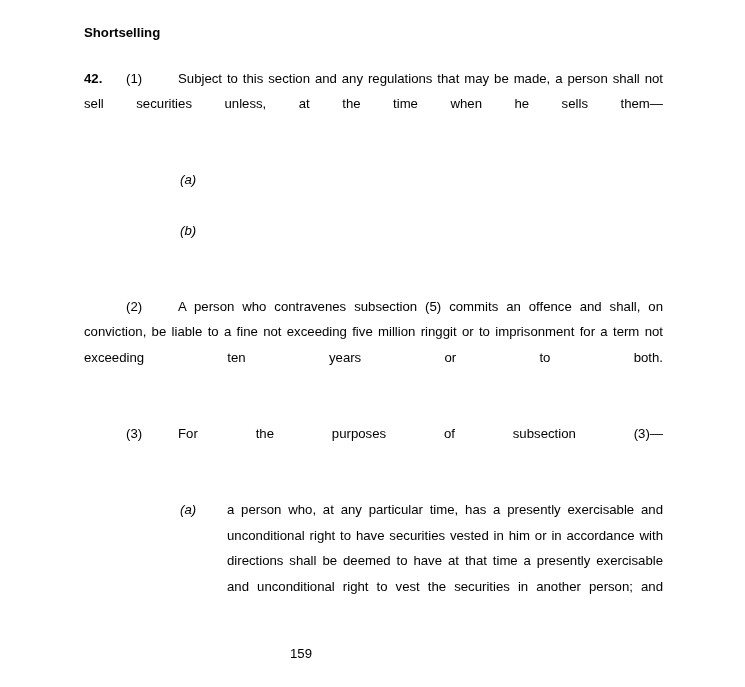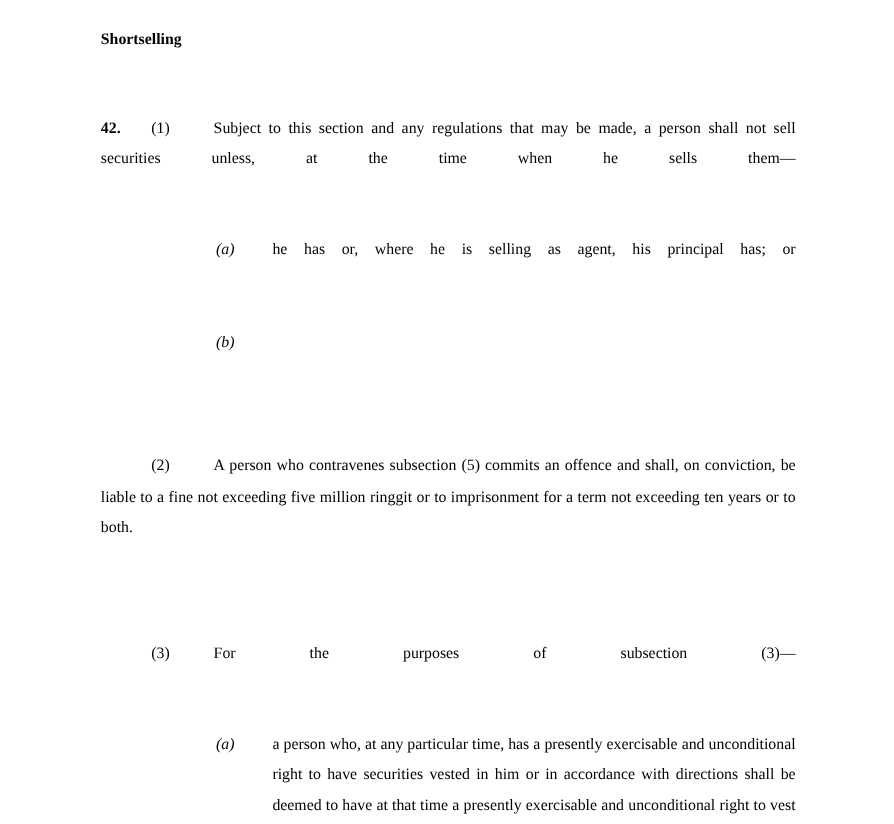--- a/index.html
+++ b/index.html
@@ -13,21 +13,20 @@
     font-family: "Liberation Sans", sans-serif;
     font-size: 13.2px;
     color: #000000;
     -webkit-font-smoothing: antialiased;
   }
   .page {
     position: relative;
     width: 602px;
     height: 687px;
     box-sizing: border-box;
-    font-family: Liberation Serif, serif;
   }
   .content {
     position: absolute;
     left: 84px;
     top: 0;
     width: 579px; 
   }
 
   
   .heading {
@@ -56,21 +55,20 @@
   .subsection .sub-num {
     position: absolute;
     left: 42px;   
     top: 0;
   }
   .subsection .body {
     display: block;
     text-indent: 94px;  
     text-align: justify;
     text-justify: inter-word;
-    margin-top: 28px;
   }
 
   
   .para {
     position: relative;
     margin: 0;
     padding: 0;
     margin-left: 96px;        
     width: 483px;             
     padding-left: 47px;       
@@ -131,21 +129,20 @@
     <div class="subsection">
       <span class="sec-num">42.</span>
       <span class="sub-num">(1)</span>
       <span class="body">Subject to this section and any regulations that may be made, a person shall not sell securities unless, at the time when he sells them—</span>
     </div>
 
     <div class="gap-lg"></div>
 
     <div class="para">
       <span class="letter">(a)</span>
-      <span>he has or, where he is selling  as agent, his principal has; or</span>
     </div>
 
     <div class="gap-lg"></div>
 
     <div class="para">
       <span class="letter">(b)</span>
     </div>
 
     <div class="gap-lg"></div>
 
@@ -166,13 +163,14 @@
 
     <div class="gap-lg"></div>
 
     <div class="para">
       <span class="letter">(a)</span>
       <span>a person who, at any particular time, has a presently exercisable and unconditional right to have securities vested in him or in accordance with directions shall be deemed to have at that time a presently exercisable and unconditional right to vest the securities in another person; and</span>
     </div>
 
   </div>
 
+  <div class="page-number">159</div>
 </div>
 
 </body></html>

